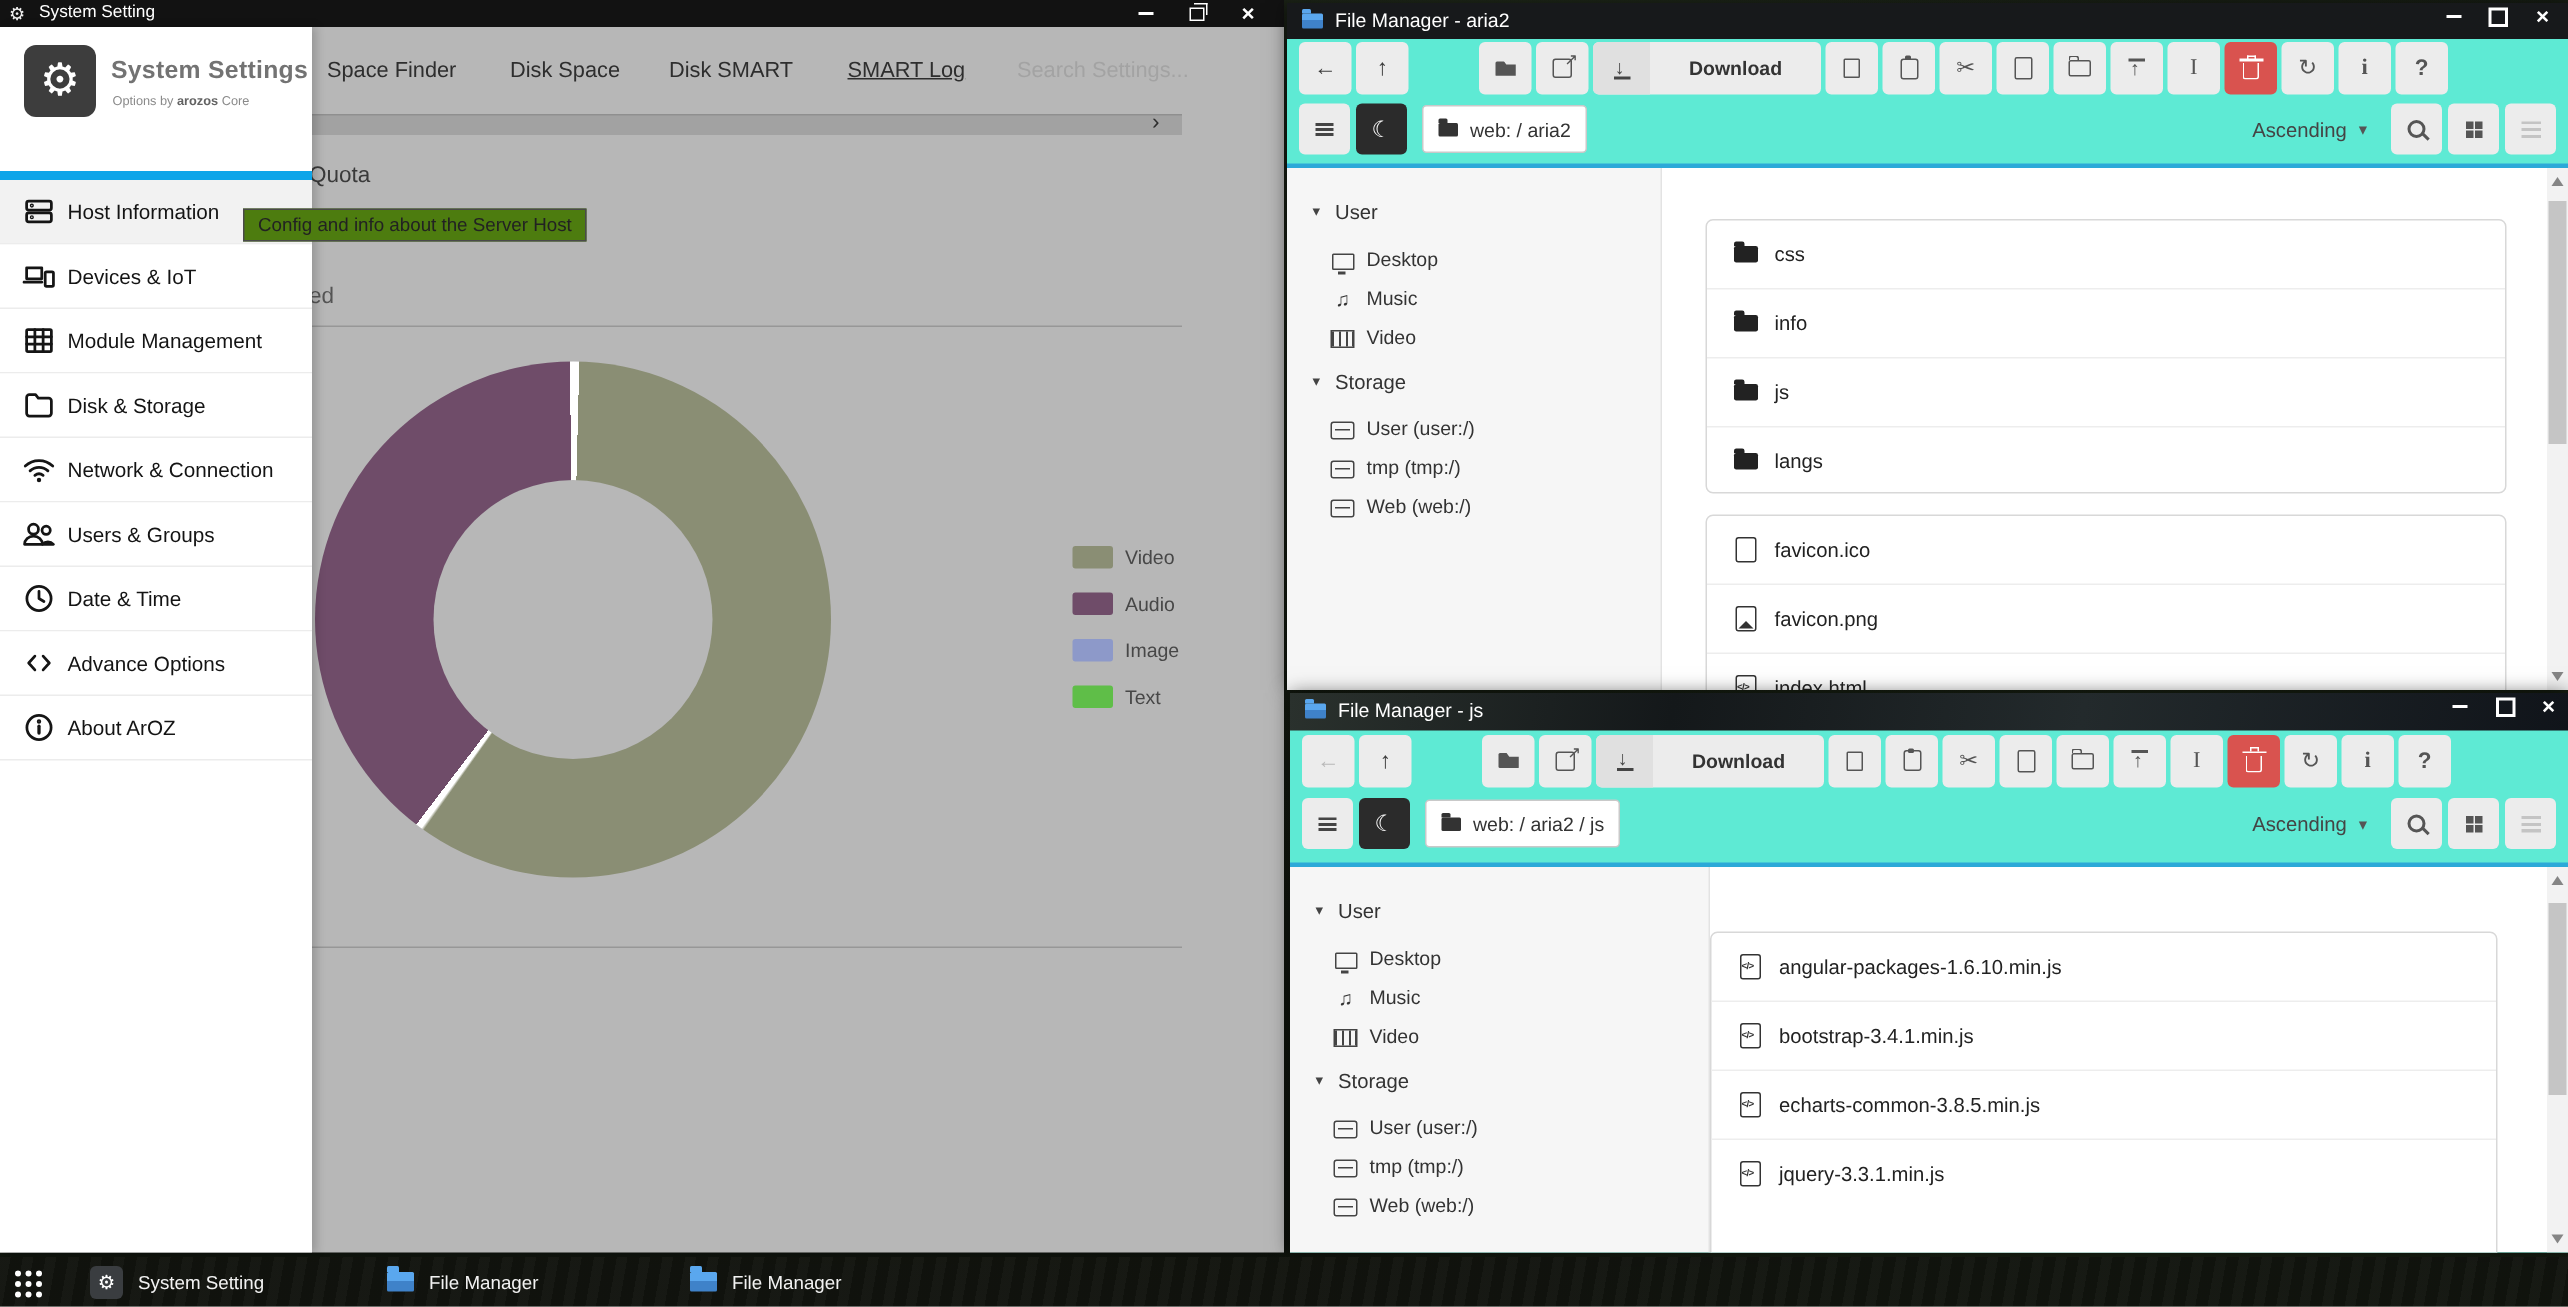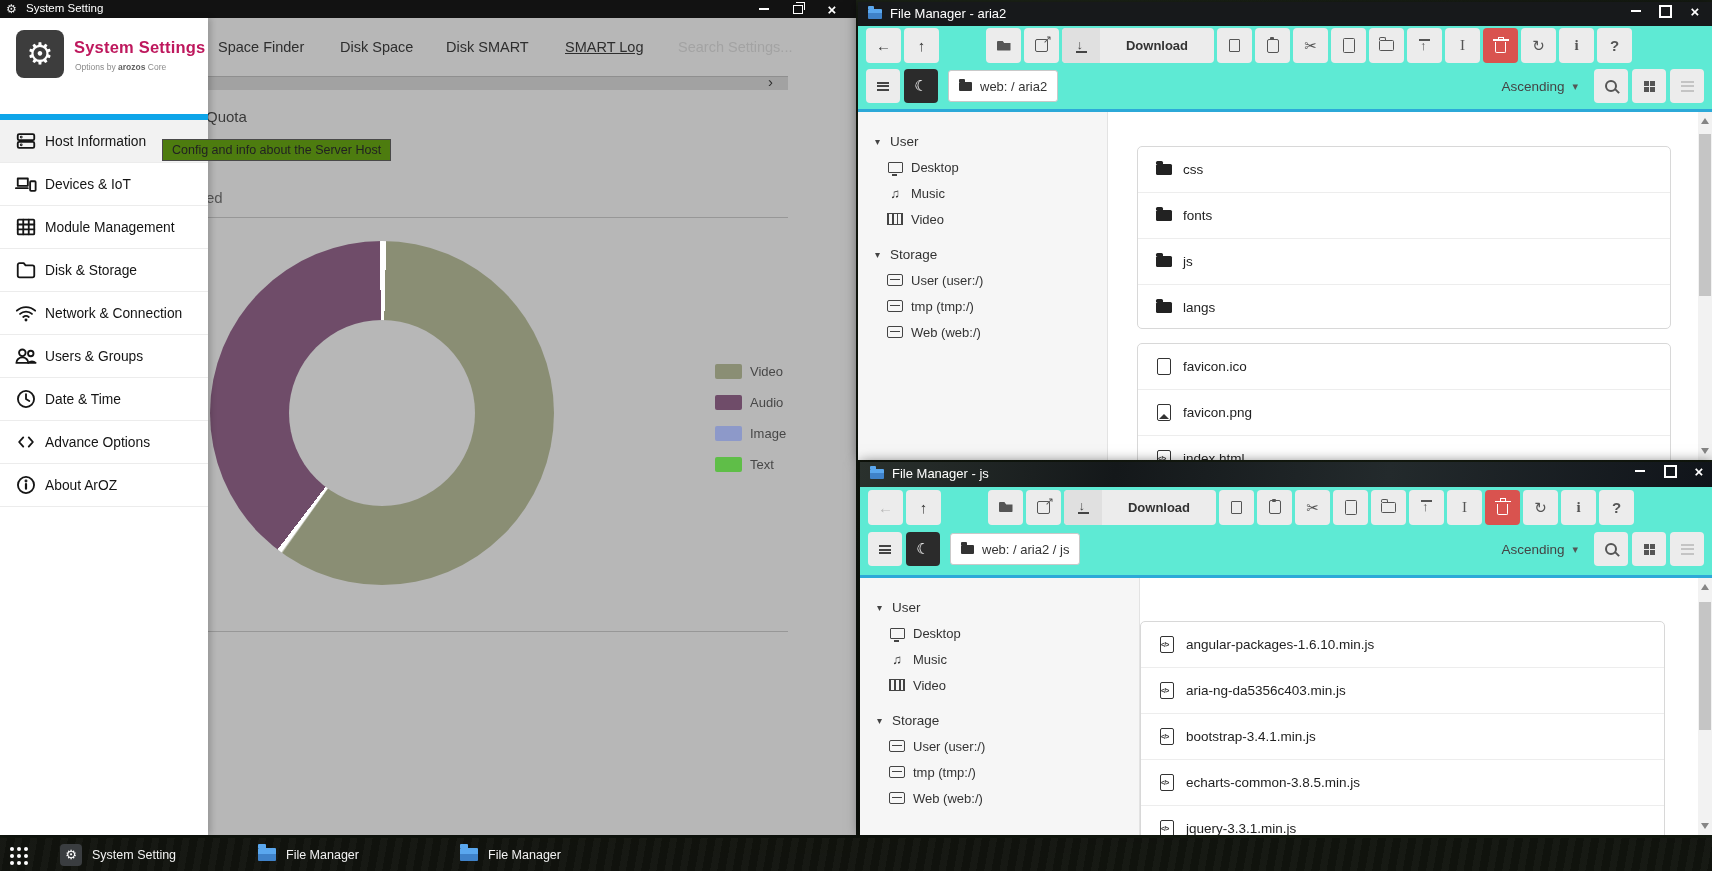--- a/index.html
+++ b/index.html
@@ -37,21 +37,21 @@
   #donut::after{content:"";position:absolute;left:79px;top:79px;width:186px;height:186px;border-radius:50%;background:#b7b7b7;}
   
   #legend{position:absolute;left:715px;top:356px;}
   .lrow{display:flex;align-items:center;height:31px;}
   .lswatch{width:27px;height:15px;border-radius:2px;margin-right:8px;}
   .llabel{font-size:13px;color:#474747;}
   
   #settings .side{position:absolute;left:0;top:18px;width:208px;bottom:0;background:#fff;box-shadow:3px 0 6px rgba(0,0,0,.18);}
   .logo{position:relative;height:78px;}
   .logo .gbox{position:absolute;left:16px;top:12px;width:48px;height:48px;background:#3d3d3d;border-radius:8px;color:#fff;font-size:30px;text-align:center;line-height:48px;}
-  .logo .lt{position:absolute;left:74px;top:20px;font-size:16.5px;color:#be185d;font-weight:600;letter-spacing:.2px;white-space:nowrap;}
+  .logo .lt{position:absolute;left:74px;top:20px;font-size:16.5px;color:#737373;font-weight:600;letter-spacing:.2px;white-space:nowrap;}
   .logo .ls{position:absolute;left:75px;top:44px;font-size:8.5px;color:#8a8a8a;white-space:nowrap;}
   .logo .ls b{color:#636363;}
   #menu{position:absolute;left:0;top:96px;right:0;}
   .mitem{height:42px;border-bottom:1px solid #ececec;display:flex;align-items:center;padding-left:13px;background:#fff;}
   .mitem:first-child{border-top:6px solid #0ea5e9;}
   .mitem.active{background:#f2f2f2;}
   .mitem .mic{width:26px;height:24px;display:flex;align-items:center;justify-content:center;margin-right:6px;}
   .mitem .mlabel{font-size:13.8px;color:#141414;font-weight:500;white-space:nowrap;}
   .mitem svg{stroke:#151515;fill:none;stroke-width:2;stroke-linecap:round;stroke-linejoin:round;}
   
@@ -128,21 +128,21 @@
   #fm2 .blueline{top:113px;}
   
   .fmcontent{position:absolute;left:0;right:0;bottom:0;background:#fff;}
   #fm1 .fmcontent{top:110px;}
   #fm2 .fmcontent{top:116px;}
   .tree{position:absolute;left:0;top:0;bottom:0;background:#f6f6f6;border-right:1px solid #e3e3e3;padding-top:16px;box-sizing:border-box;}
   #fm1 .tree{width:250px;}
   #fm2 .tree{width:280px;}
   .thead{height:26px;display:flex;align-items:center;padding-left:17px;font-size:13.5px;color:#333;}
   .thead .tcaret{font-size:10px;color:#444;margin-right:10px;}
-  .titem{height:26px;display:flex;align-items:center;padding-left:28px;font-size:13px;color:#333;}
+  .titem{height:26px;display:flex;align-items:flex-end;padding-left:28px;font-size:13px;color:#333;}
   .titem .tic{width:18px;display:flex;justify-content:center;margin-right:7px;}
   .tgap{height:9px;}
   
   .ic-monitor{width:13px;height:9px;border:1.5px solid #444;border-radius:1px;position:relative;}
   .ic-monitor::after{content:"";position:absolute;left:3px;bottom:-4px;width:5px;height:2px;background:#444;}
   .ic-music{font-size:13px;color:#333;line-height:1;}
   .ic-film{width:14px;height:10px;border:1.5px solid #444;background:repeating-linear-gradient(90deg,#444 0 1.5px,transparent 1.5px 4.5px);}
   .ic-drive{width:14px;height:10px;border:1.5px solid #444;border-radius:2px;position:relative;}
   .ic-drive::after{content:"";position:absolute;left:2px;right:2px;top:4px;border-top:1.5px solid #444;}
   
@@ -479,21 +479,21 @@
         <div class="frow">
           <span class="fic">
             <span class="fi-folder"></span>
           </span>
           <span class="flabel">css</span>
         </div>
         <div class="frow">
           <span class="fic">
             <span class="fi-folder"></span>
           </span>
-          <span class="flabel">fonts</span>
+          <span class="flabel">info</span>
         </div>
         <div class="frow">
           <span class="fic">
             <span class="fi-folder"></span>
           </span>
           <span class="flabel">js</span>
         </div>
         <div class="frow">
           <span class="fic">
             <span class="fi-folder"></span>
@@ -670,26 +670,20 @@
           </span>
           <span>Web (web:/)</span>
         </div>
       </div>
     <div class="card card1">
         <div class="frow">
           <span class="fic">
             <span class="fi-code"></span>
           </span>
           <span class="flabel">angular-packages-1.6.10.min.js</span>
-        </div>
-        <div class="frow">
-          <span class="fic">
-            <span class="fi-code"></span>
-          </span>
-          <span class="flabel">aria-ng-da5356c403.min.js</span>
         </div>
         <div class="frow">
           <span class="fic">
             <span class="fi-code"></span>
           </span>
           <span class="flabel">bootstrap-3.4.1.min.js</span>
         </div>
         <div class="frow">
           <span class="fic">
             <span class="fi-code"></span>

